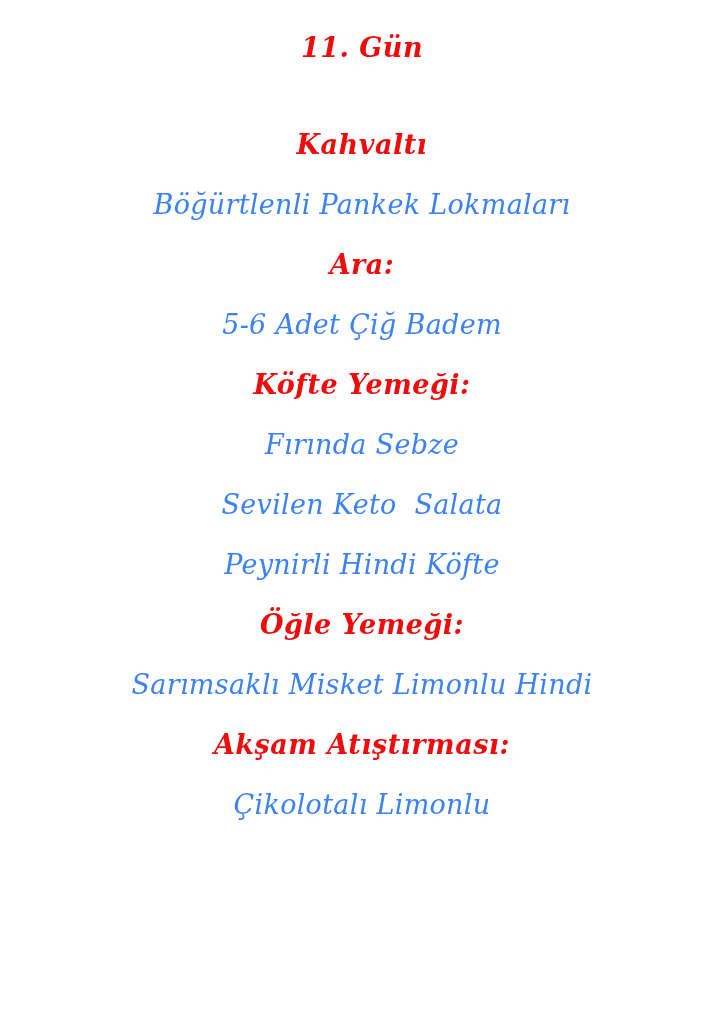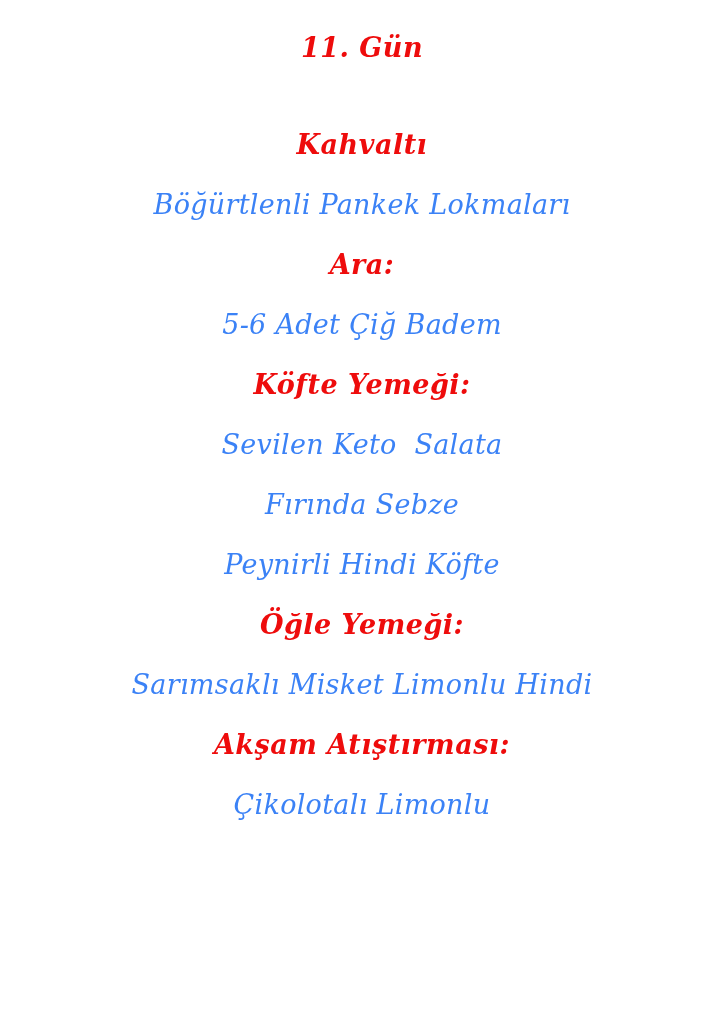--- a/index.html
+++ b/index.html
@@ -57,23 +57,23 @@
   <div class="line heading">Kahvaltı</div>
 
   <div class="line item">Böğürtlenli Pankek Lokmaları</div>
 
   <div class="line heading">Ara:</div>
 
   <div class="line item">5-6 Adet Çiğ Badem</div>
 
   <div class="line heading">Köfte Yemeği:</div>
 
+  <div class="line item">Fırında Sebze</div>
+
   <div class="line item">Sevilen Keto  Salata</div>
-
-  <div class="line item">Fırında Sebze</div>
 
   <div class="line item">Peynirli Hindi Köfte</div>
 
   <div class="line heading">Öğle Yemeği:</div>
 
   <div class="line item">Sarımsaklı Misket Limonlu Hindi</div>
 
   <div class="line heading">Akşam Atıştırması:</div>
 
   <div class="line item">Çikolotalı Limonlu</div>

